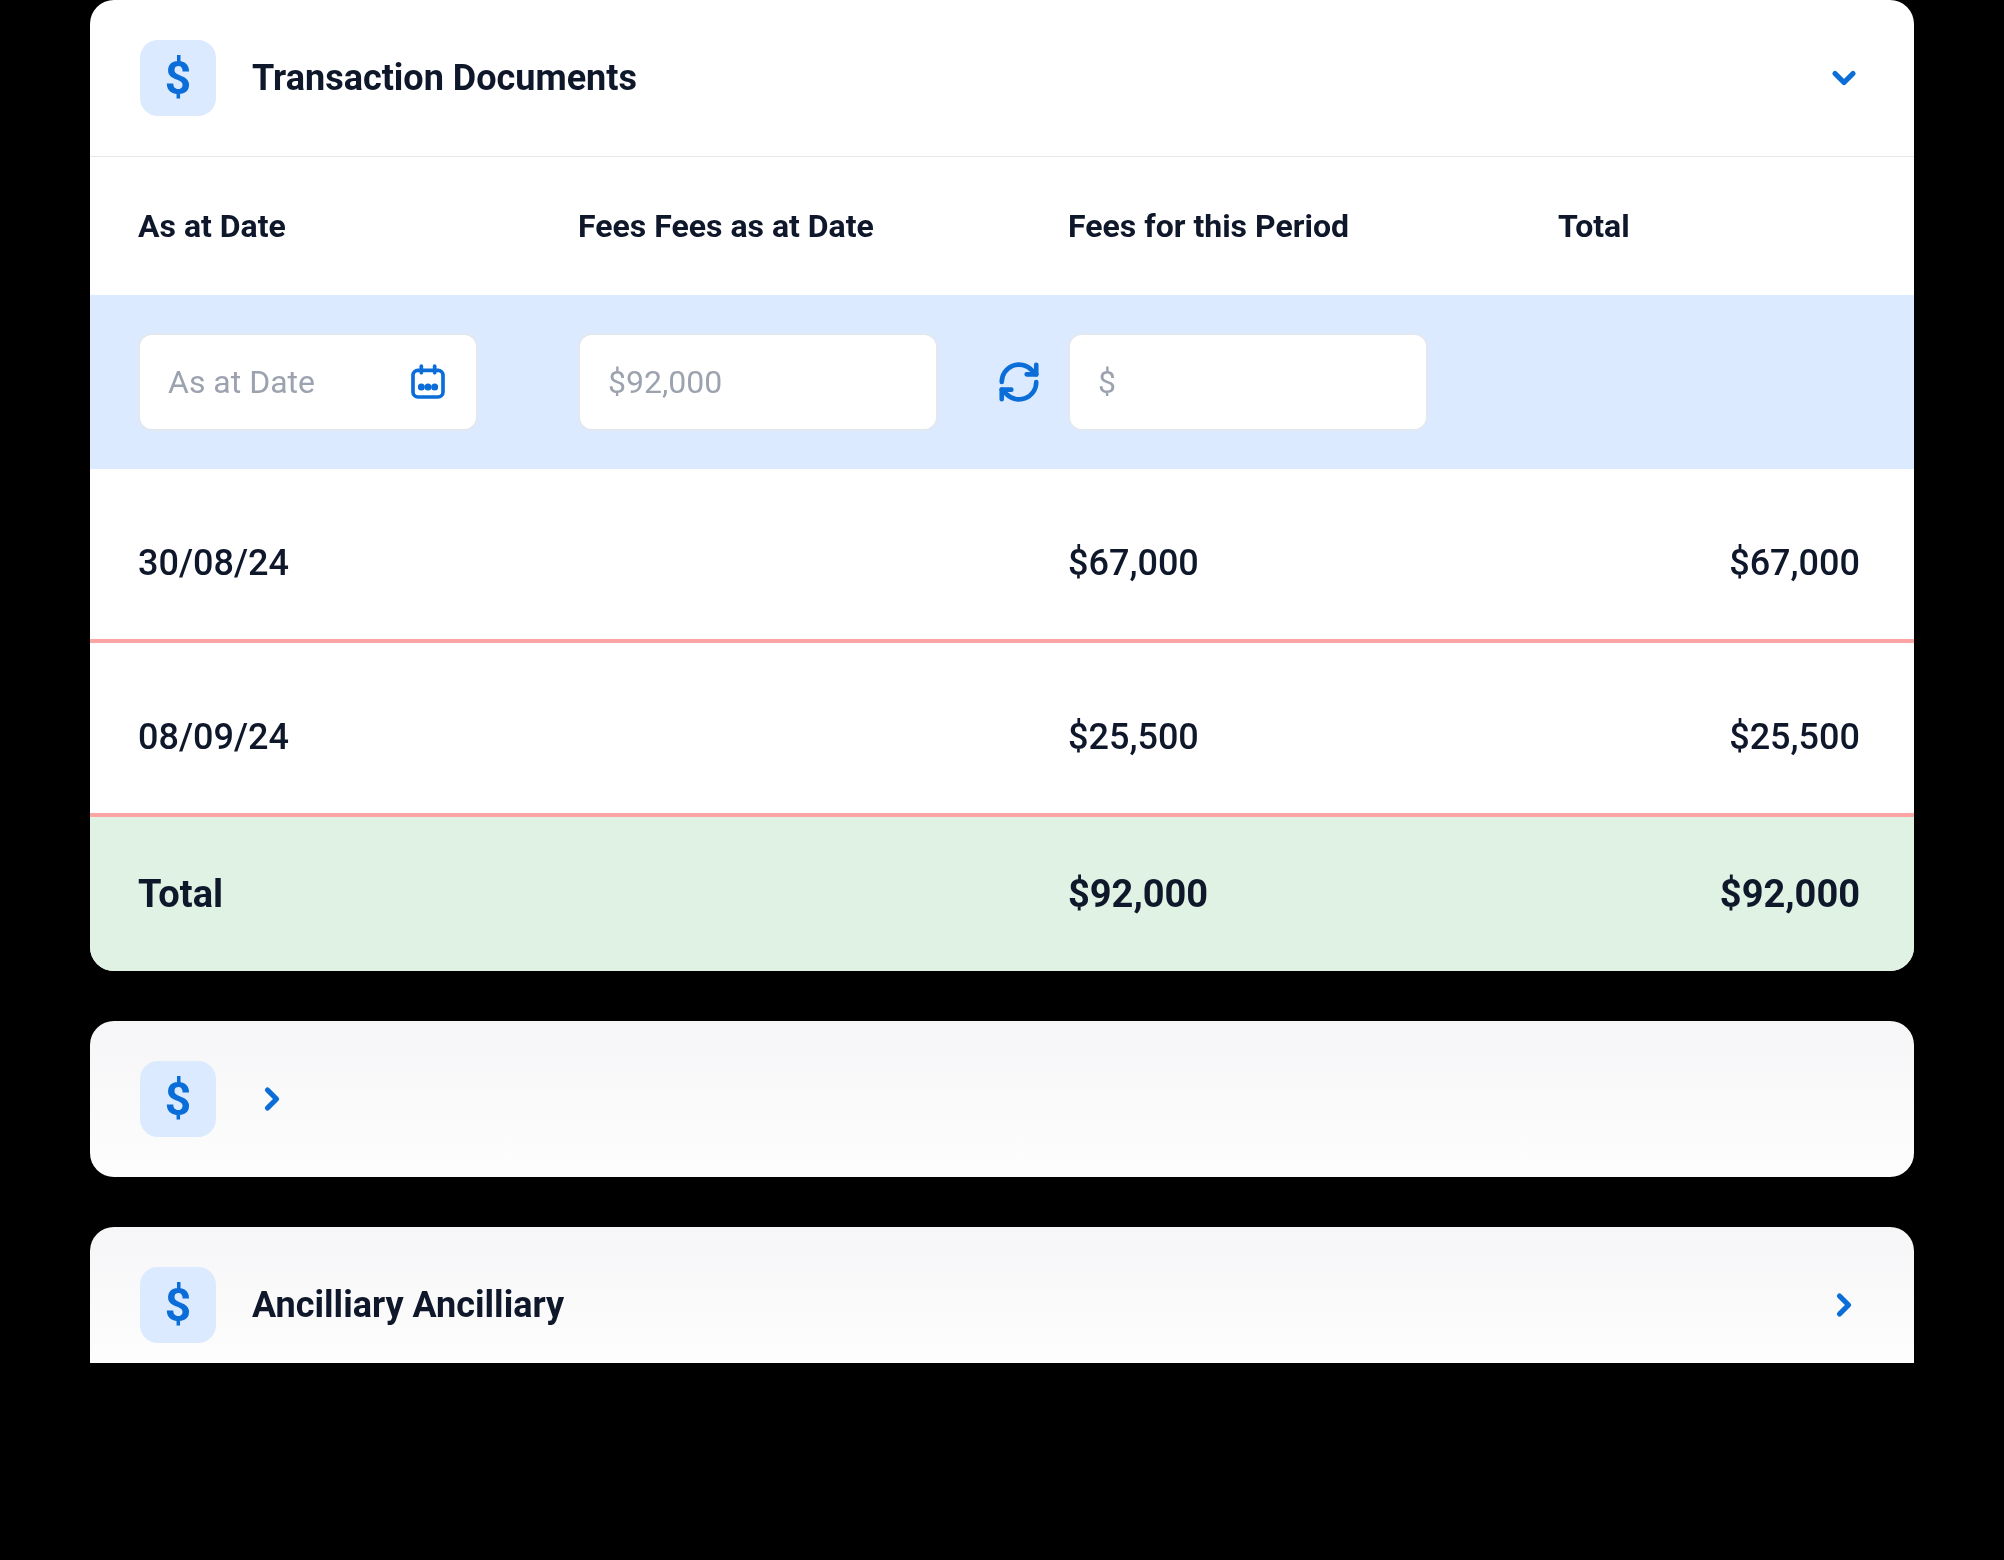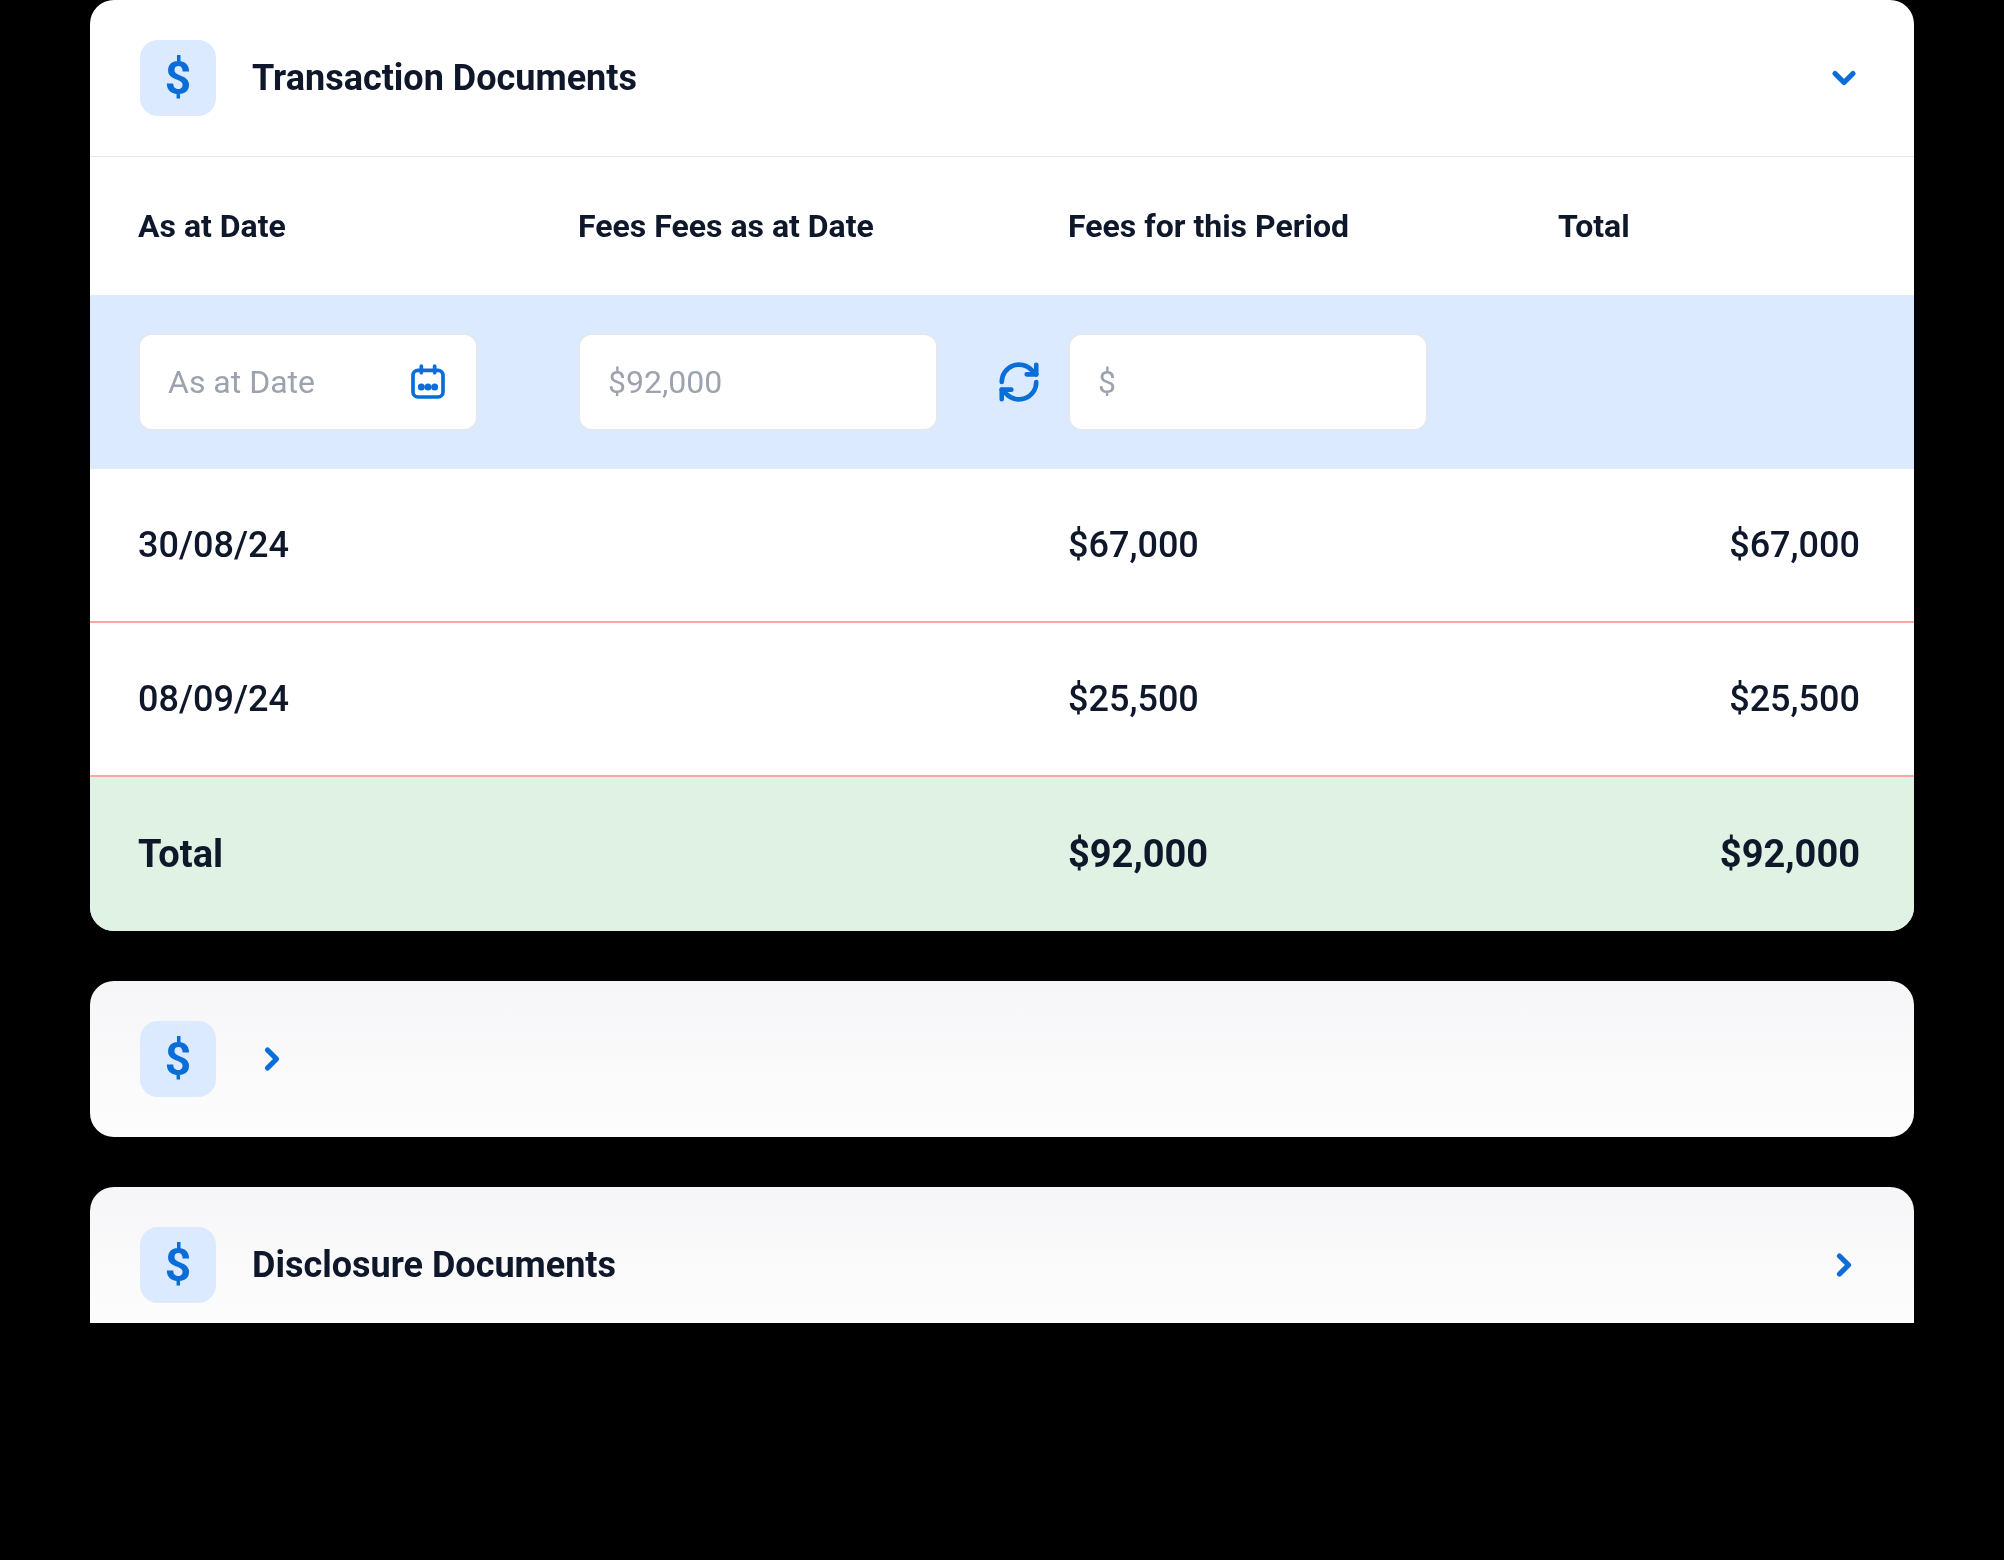--- a/index.html
+++ b/index.html
@@ -124,22 +124,22 @@
     }
     .refresh-icon {
       width: 46px;
       height: 46px;
       color: #0a6dd8;
       margin-left: 38px;
     }
     .data-row {
       display: grid;
       grid-template-columns: 440px 490px 490px 1fr;
-      padding: 55px 50px 55px 48px;
-      border-bottom: 2px solid #fca5a5;
+      padding: 73px 50px 55px 48px;
+      border-bottom: 4px solid #fca5a5;
       align-items: center;
     }
     .data-cell {
       font-size: 36px;
       color: #0f172a;
       font-weight: 500;
     }
     .data-cell.right {
       text-align: right;
       padding-right: 4px;
@@ -260,21 +260,21 @@
         </svg>
       </div>
     </div>
   </div>
 
   <div class="panel collapsed cutoff">
     <div class="panel-header">
       <div class="icon-badge">
         <span class="dollar-icon">$</span>
       </div>
-      <div class="panel-title">Disclosure Documents</div>
+      <div class="panel-title">Ancilliary Ancilliary</div>
       <div class="chevron">
         <svg viewBox="0 0 24 24" fill="none" stroke="currentColor" stroke-width="3.5" stroke-linecap="round" stroke-linejoin="round">
           <polyline points="9 6 15 12 9 18"></polyline>
         </svg>
       </div>
     </div>
   </div>
 
 </div>
 

